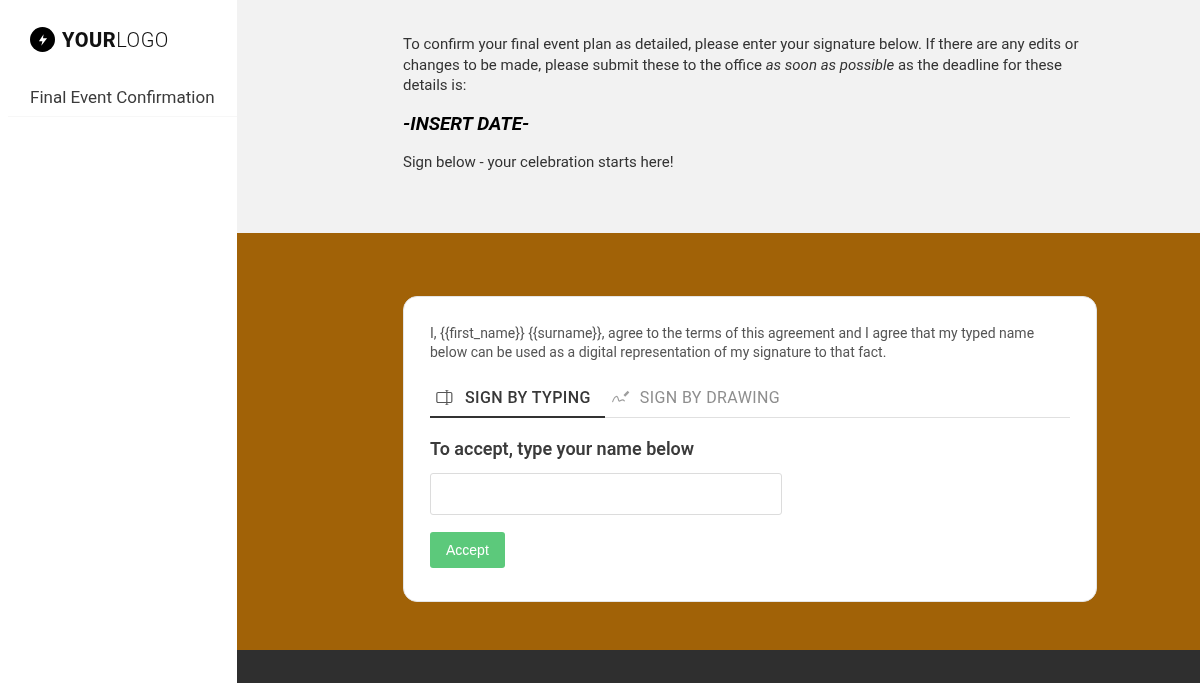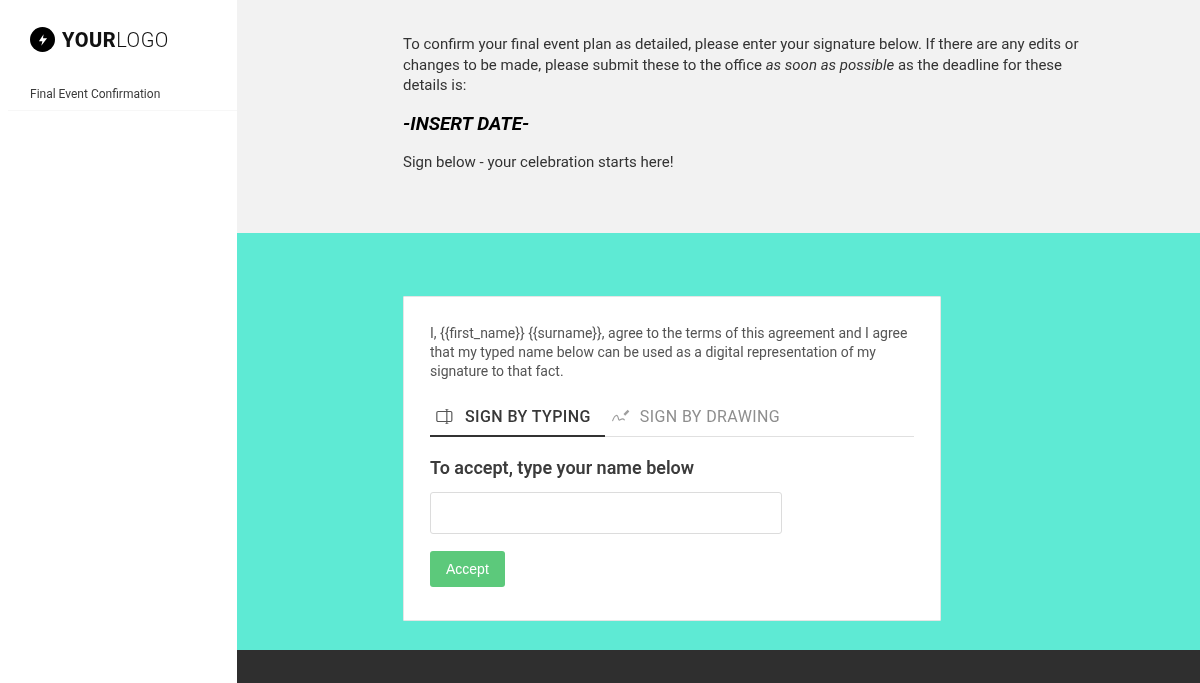--- a/index.html
+++ b/index.html
@@ -16,46 +16,46 @@
     width: 25px; height: 25px; border-radius: 50%; background: #000; position: relative; flex-shrink: 0;
     display: flex; align-items: center; justify-content: center;
   }
   .logo-mark svg { width: 14px; height: 14px; }
   .logo-text { margin-left: 7px; font-size: 20px; letter-spacing: 0.5px; color: #111; }
   .logo-text .bold { font-weight: 800; }
   .logo-text .light { font-weight: 300; }
 
   .nav { margin-top: 4px; }
   .nav-item {
-    display: block; padding: 9px 22px; font-size: 12px; color: #3b3b3b; cursor: pointer;
+    display: block; padding: 9px 22px; font-size: 17px; color: #3b3b3b; cursor: pointer;
     border-bottom: 1px solid rgba(0,0,0,0.03);
   }
   .nav-item.active { background: #e6e7ea; font-weight: 600; color: #1a1a1a; }
 
   .main {
     position: absolute; left: 237px; top: 0; right: 0; bottom: 0;
-    background: #5eead4;
+    background: #a16207;
   }
   .intro-area {
     background: #f2f2f2; padding-top: 34px; padding-bottom: 62px;
   }
   .content-col {
     padding-left: 166px; padding-right: 100px;
     max-width: 963px;
   }
   .intro-text { color: #333; font-size: 15px; line-height: 1.38; }
   .intro-text .italic { font-style: italic; }
   .insert-date { font-weight: 700; font-style: italic; font-size: 19px; margin-top: 16px; }
   .sign-line { margin-top: 18px; font-size: 15px; color: #333; }
   .sign-line .b { font-weight: 400; }
 
   .sign-area { padding-top: 63px; padding-left: 166px; padding-right: 100px; }
 
   .card {
-    width: 538px; border: 1px solid #e5e5e5; border-radius: 1px; background: #fff;
+    width: 694px; border: 1px solid #e5e5e5; border-radius: 14px; background: #fff;
     padding: 27px 26px 33px 26px;
   }
   .agreement { color: #555; font-size: 14px; line-height: 1.35; }
 
   .tabs {
     margin-top: 18px; display: flex; border-bottom: 1px solid #e0e0e0;
   }
   .tab {
     display: flex; align-items: center; padding: 8px 14px 10px 6px; cursor: pointer;
     font-size: 16px; letter-spacing: 0.4px; color: #8e8e8e; position: relative;

